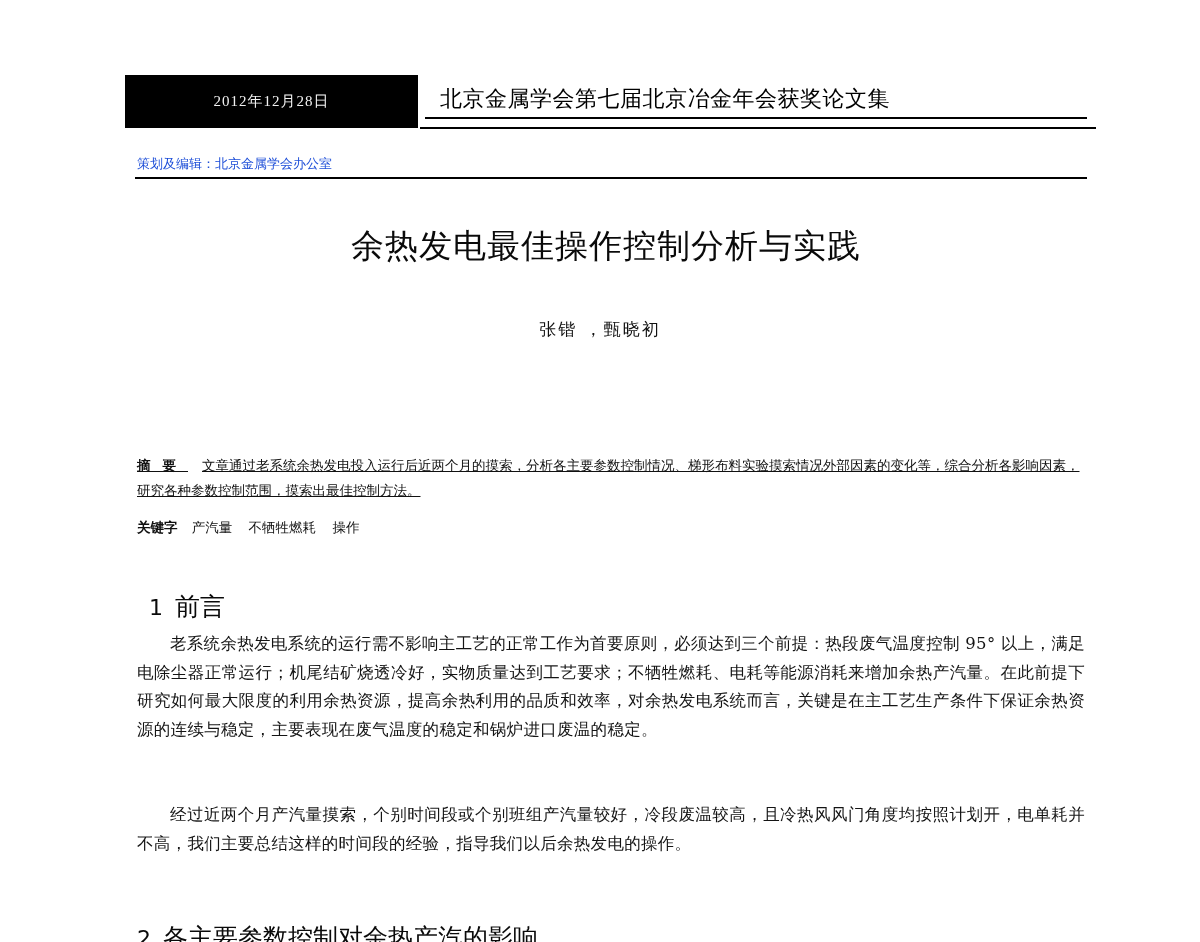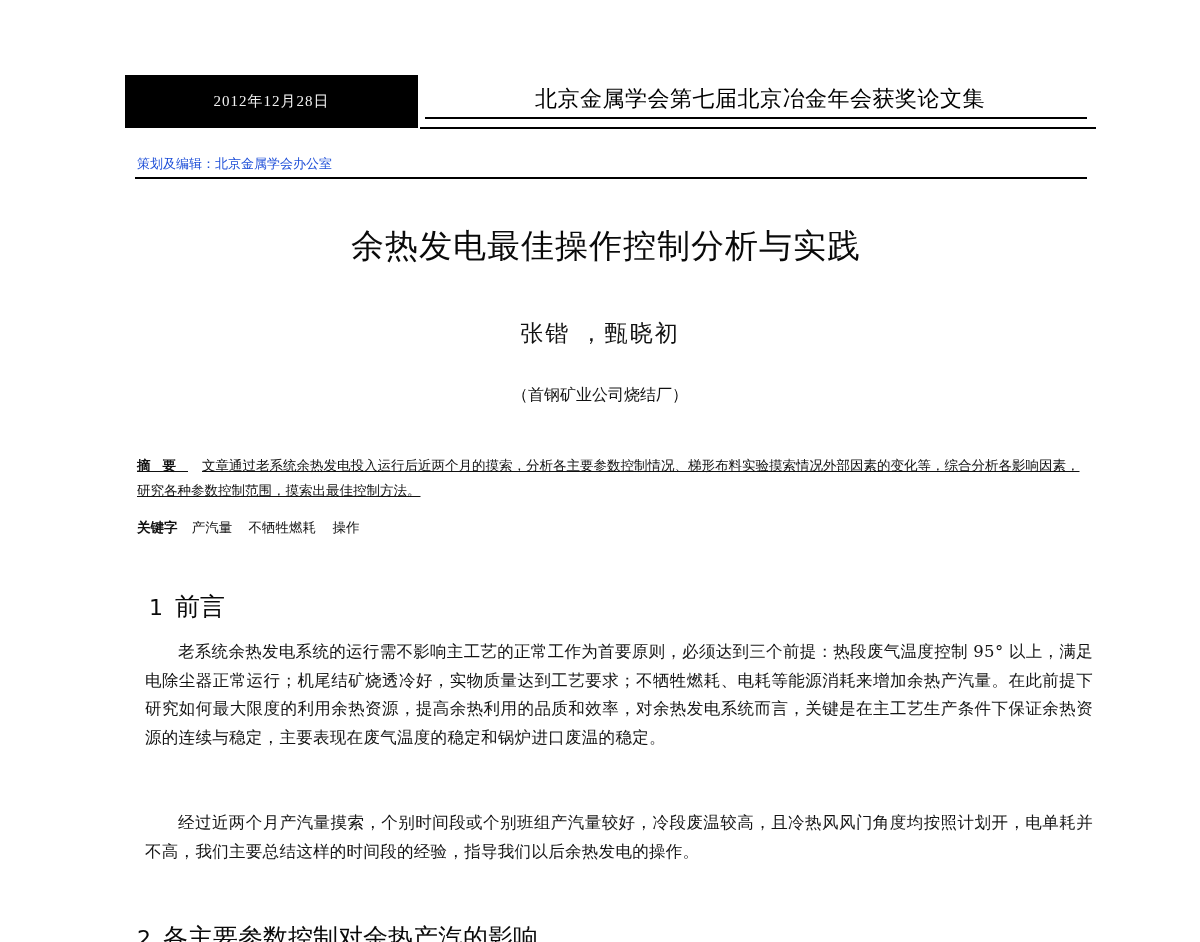--- a/index.html
+++ b/index.html
@@ -31,21 +31,20 @@
       font-size: 15px;
       display: flex;
       align-items: center;
       justify-content: center;
       letter-spacing: 1px;
     }
     .journal-title {
       position: absolute;
       left: 440px; top: 84px;
       width: 640px;
-      text-align: center;
       font-size: 22px;
       font-weight: normal;
       color: #000;
       letter-spacing: 0.5px;
     }
     .rule-top-1 {
       position: absolute;
       left: 425px; top: 117px;
       width: 662px; height: 2px;
       background: #000;
@@ -78,21 +77,21 @@
       font-weight: normal;
       color: #0a0a0a;
       letter-spacing: 1px;
     }
     .authors {
       position: absolute;
       left: 0; top: 318px;
       width: 1200px;
       text-align: center;
       font-family: "DejaVu Serif", "Liberation Serif", serif;
-      font-size: 23px;
+      font-size: 17px;
       color: #111;
       letter-spacing: 2px;
     }
     .affiliation {
       position: absolute;
       left: 0; top: 385px;
       width: 1200px;
       text-align: center;
       font-size: 16px;
       color: #111;
@@ -143,21 +142,21 @@
     .body-para {
       position: absolute;
       left: 137px;
       width: 948px;
       font-family: "DejaVu Serif", "Liberation Serif", serif;
       font-size: 16.5px;
       line-height: 28.5px;
       color: #141414;
       text-align: justify;
       text-indent: 2em;
-      margin: 8px;
+      margin: 0;
       letter-spacing: 0.3px;
     }
     .p1 { top: 630px; }
     .p2 { top: 801px; }
   </style>
 </head>
 <body>
 
 <div class="page">
 
@@ -169,21 +168,20 @@
   <div class="rule-top-1"></div>
   <div class="rule-top-2"></div>
 
   <div class="editor-line">策划及编辑：北京金属学会办公室</div>
   <div class="rule-editor"></div>
 
   <h1 class="paper-title" style="margin:0;">余热发电最佳操作控制分析与实践</h1>
 
   <div class="authors">张锴 ，甄晓初</div>
 
-  <div class="affiliation">（首钢矿业公司烧结厂）</div>
 
   <div class="abstract">
     <span class="label">摘要</span><span>文章通过老系统余热发电投入运行后近两个月的摸索，分析各主要参数控制情况、梯形布料实验摸索情况外部因素的变化等，综合分析各影响因素，研究各种参数控制范围，摸索出最佳控制方法。</span>
   </div>
 
   <div class="keywords">
     <span class="label">关键字</span>
     <span class="kw">产汽量</span>
     <span class="kw">不牺牲燃耗</span>
     <span class="kw">操作</span>

